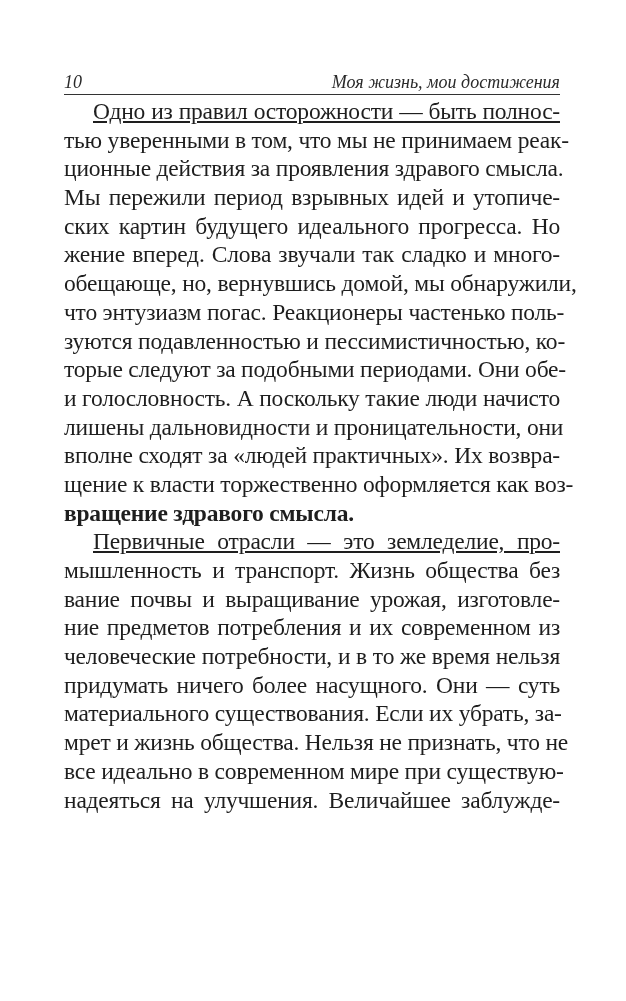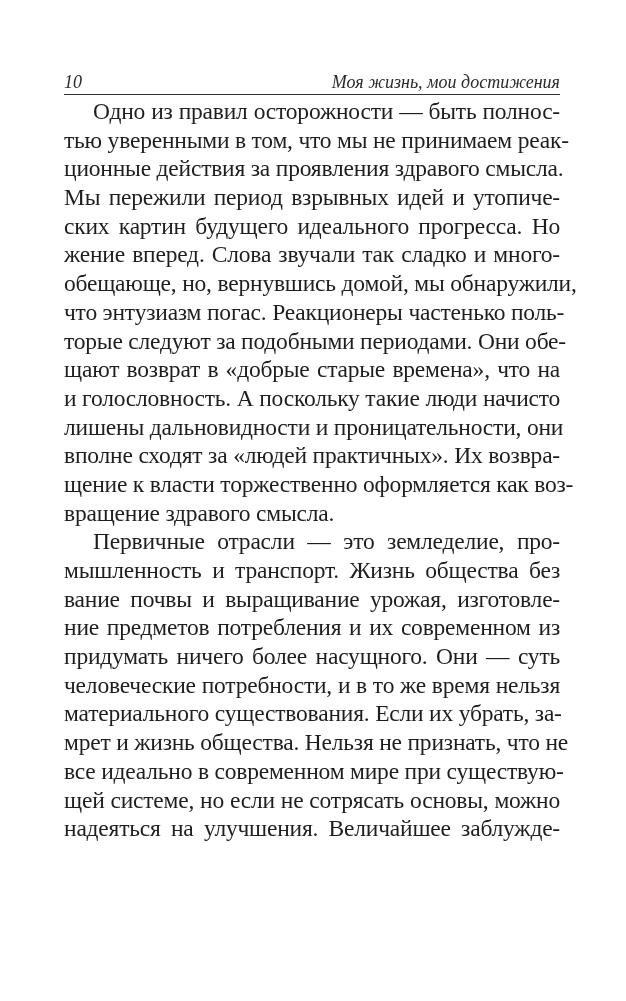--- a/index.html
+++ b/index.html
@@ -41,23 +41,25 @@
       font-size: 23.5px;
       line-height: 28.7px;
       height: 28.7px;
       white-space: nowrap;
       text-align: justify;
       text-align-last: justify;
       letter-spacing: -0.2px;
     }
     .line.indent {
       padding-left: 29px;
+      text-decoration: underline;
     }
     .line.last {
       text-align-last: left;
+      font-weight: bold;
     }
   </style>
 </head>
 <body>
 
 <div class="page">
   <div class="running-head">
     <span>10</span>
     <span>Моя жизнь, мои достижения</span>
   </div>
@@ -65,36 +67,35 @@
   <div class="body-text">
     <div class="paragraph">
       <span class="line indent">Одно из правил осторожности — быть полнос-</span>
       <span class="line">тью уверенными в том, что мы не принимаем реак-</span>
       <span class="line">ционные действия за проявления здравого смысла.</span>
       <span class="line">Мы пережили период взрывных идей и утопиче-</span>
       <span class="line">ских картин будущего идеального прогресса. Но</span>
       <span class="line">жение вперед. Слова звучали так сладко и много-</span>
       <span class="line">обещающе, но, вернувшись домой, мы обнаружили,</span>
       <span class="line">что энтузиазм погас. Реакционеры частенько поль-</span>
+      <span class="line">зуются подавленностью и пессимистичностью, ко-</span>
       <span class="line">торые следуют за подобными периодами. Они обе-</span>
-      <span class="line">щают возврат в «добрые старые времена», что на</span>
       <span class="line">и голословность. А поскольку такие люди начисто</span>
       <span class="line">лишены дальновидности и проницательности, они</span>
       <span class="line">вполне сходят за «людей практичных». Их возвра-</span>
       <span class="line">щение к власти торжественно оформляется как воз-</span>
       <span class="line last">вращение здравого смысла.</span>
     </div>
     <div class="paragraph">
       <span class="line indent">Первичные отрасли — это земледелие, про-</span>
       <span class="line">мышленность и транспорт. Жизнь общества без</span>
       <span class="line">вание почвы и выращивание урожая, изготовле-</span>
       <span class="line">ние предметов потребления и их современном из</span>
+      <span class="line">человеческие потребности, и в то же время нельзя</span>
       <span class="line">придумать ничего более насущного. Они — суть</span>
-      <span class="line">человеческие потребности, и в то же время нельзя</span>
       <span class="line">материального существования. Если их убрать, за-</span>
       <span class="line">мрет и жизнь общества. Нельзя не признать, что не</span>
       <span class="line">все идеально в современном мире при существую-</span>
-      <span class="line">щей системе, но если не сотрясать основы, можно</span>
       <span class="line">надеяться на улучшения. Величайшее заблужде-</span>
 
     </div>
   </div>
 </div>
 
 </body></html>

